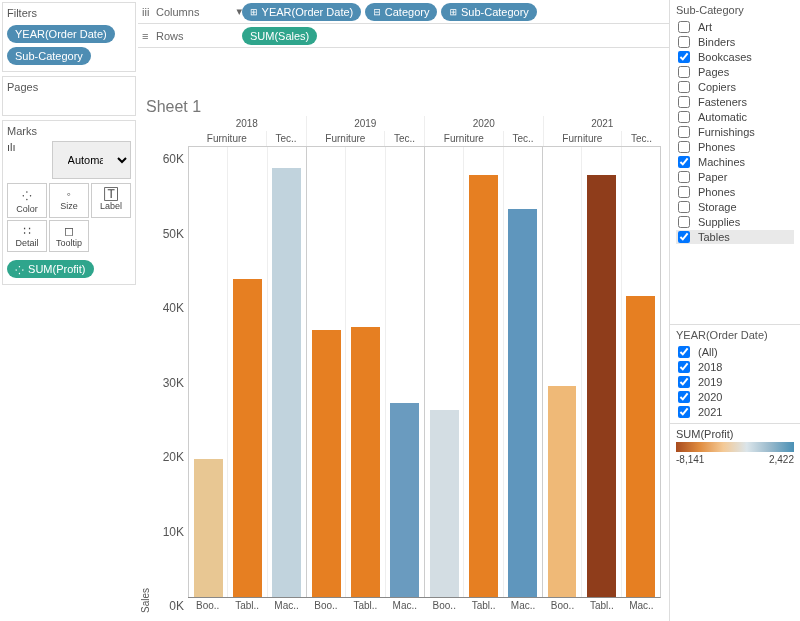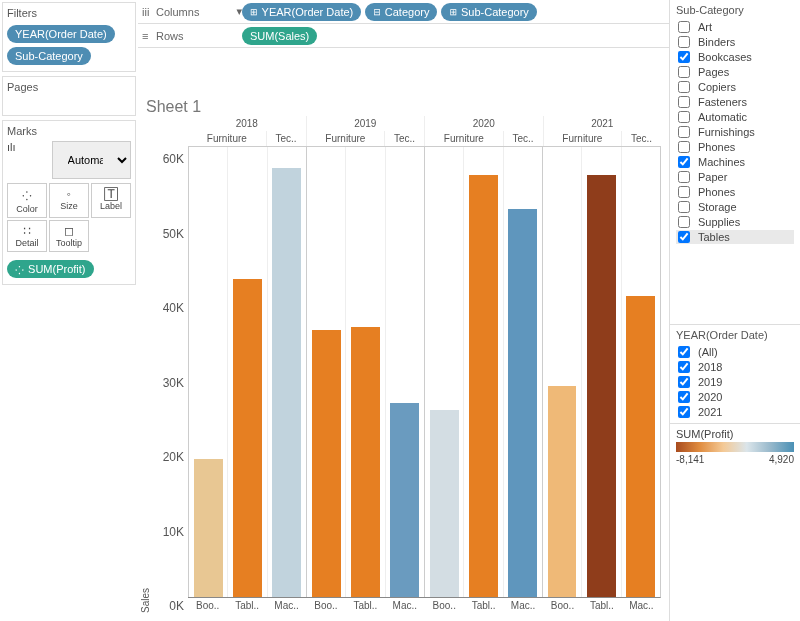--- a/index.html
+++ b/index.html
@@ -319,17 +319,17 @@
             <input type="checkbox" checked="" style="">
             <span>2021</span>
           </label>
         </div>
     </div>
     <div class="color-legend">
       <div class="legend-title">SUM(Profit)</div>
       <div class="legend-bar"></div>
       <div class="legend-range">
         <span>-8,141</span>
-        <span>4,920</span>
+        <span>2,422</span>
       </div>
     </div>
   </div>
 </div>
 
 </body></html>

